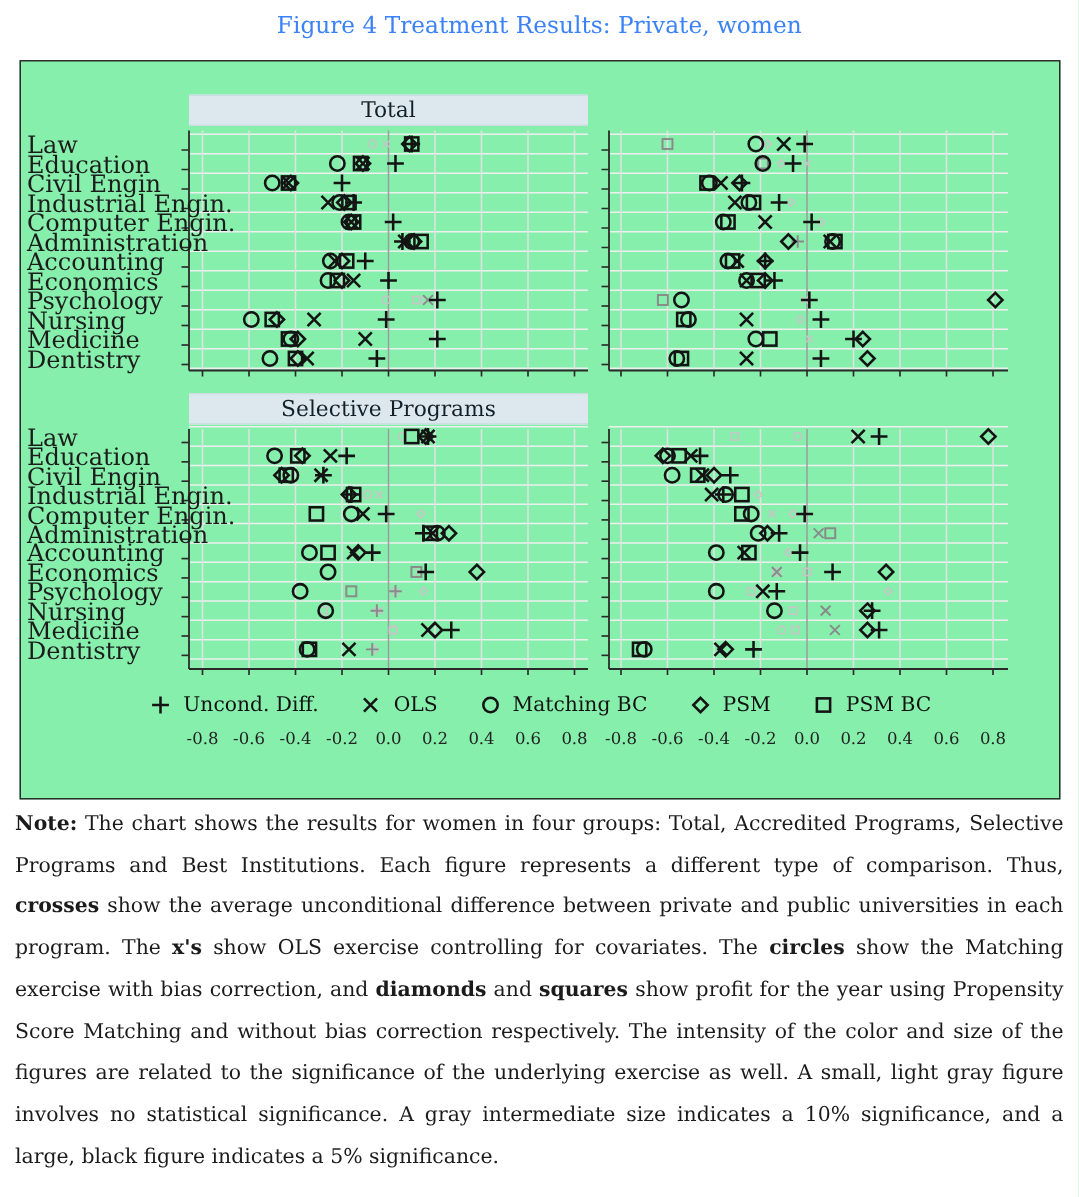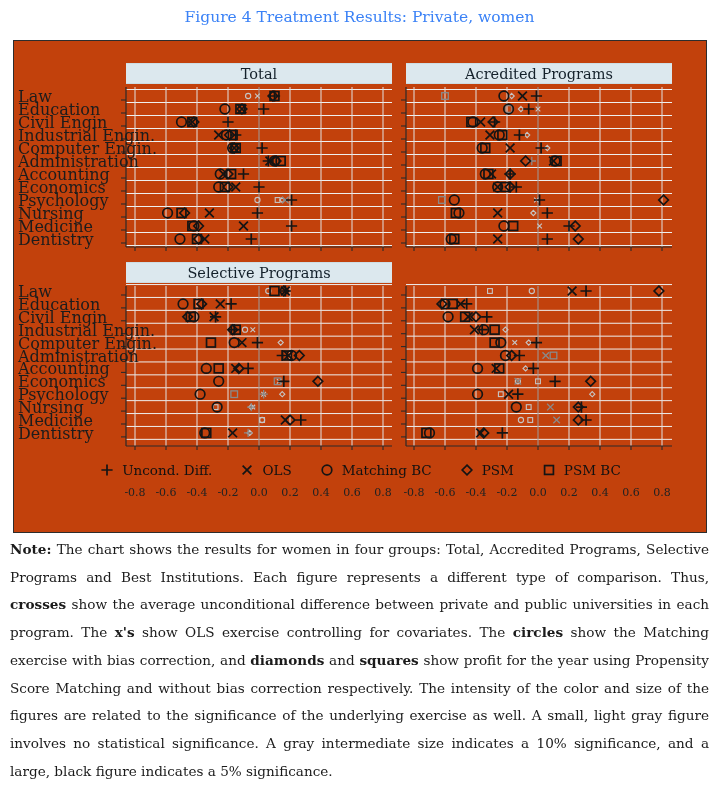--- a/index.html
+++ b/index.html
@@ -6,21 +6,21 @@
   body{
     position:relative;width:719px;height:798px;overflow:hidden;
     font-family:"DejaVu Serif","Liberation Serif",serif;color:#1a1a1a;
   }
   .page-title{
     position:absolute;left:0;top:8px;width:719px;text-align:center;
     font-size:15.5px;color:#3b82f6;
   }
   .figure{
     position:absolute;left:13px;top:40px;width:692px;height:491px;
-    border:1.5px solid #2d2d2d;background:#c2410c;
+    border:1.5px solid #2d2d2d;background:#86efac;
   }
   .phdr{
     position:absolute;width:266px;height:21px;line-height:21px;
     background:#dce8ee;border-top:1px solid #cddde4;border-bottom:1px solid #cddde4;
     text-align:center;font-size:14.5px;color:#13202a;box-sizing:border-box;
   }
   .ycat{
     position:absolute;width:102px;text-align:left;font-size:16px;
     color:#1c1c1c;line-height:13px;white-space:nowrap;
   }
@@ -470,21 +470,20 @@
         <rect x="434.334" y="258.484" width="8.832" height="8.832" fill="none" stroke="#141414" stroke-width="1.7"></rect>
         <rect x="446.734" y="271.384" width="8.832" height="8.832" fill="none" stroke="#141414" stroke-width="1.7"></rect>
         <rect x="476.184" y="284.284" width="8.832" height="8.832" fill="none" stroke="#141414" stroke-width="1.7"></rect>
         <rect x="476.184" y="297.184" width="8.832" height="8.832" fill="none" stroke="#141414" stroke-width="1.7"></rect>
         <rect x="480.834" y="322.984" width="8.832" height="8.832" fill="none" stroke="#141414" stroke-width="1.7"></rect>
         <rect x="407.984" y="387.484" width="8.832" height="8.832" fill="none" stroke="#141414" stroke-width="1.7"></rect>
       </g>
     </svg>
 
   <div class="phdr" style="left:112px;top:22px">Total</div>
-  <div class="phdr" style="left:392px;top:22px">Acredited Programs</div>
   <div class="phdr" style="left:112px;top:221px">Selective Programs</div>
 
   <div id="ycats-top">
       <div class="ycat" style="left: 4px; top: 49px;">Law</div>
       <div class="ycat" style="left: 4px; top: 62px;">Education</div>
       <div class="ycat" style="left: 4px; top: 75px;">Civil Engin</div>
       <div class="ycat" style="left: 4px; top: 88px;">Industrial Engin.</div>
       <div class="ycat" style="left: 4px; top: 101px;">Computer Engin.</div>
       <div class="ycat" style="left: 4px; top: 114px;">Administration</div>
       <div class="ycat" style="left: 4px; top: 127px;">Accounting</div>

